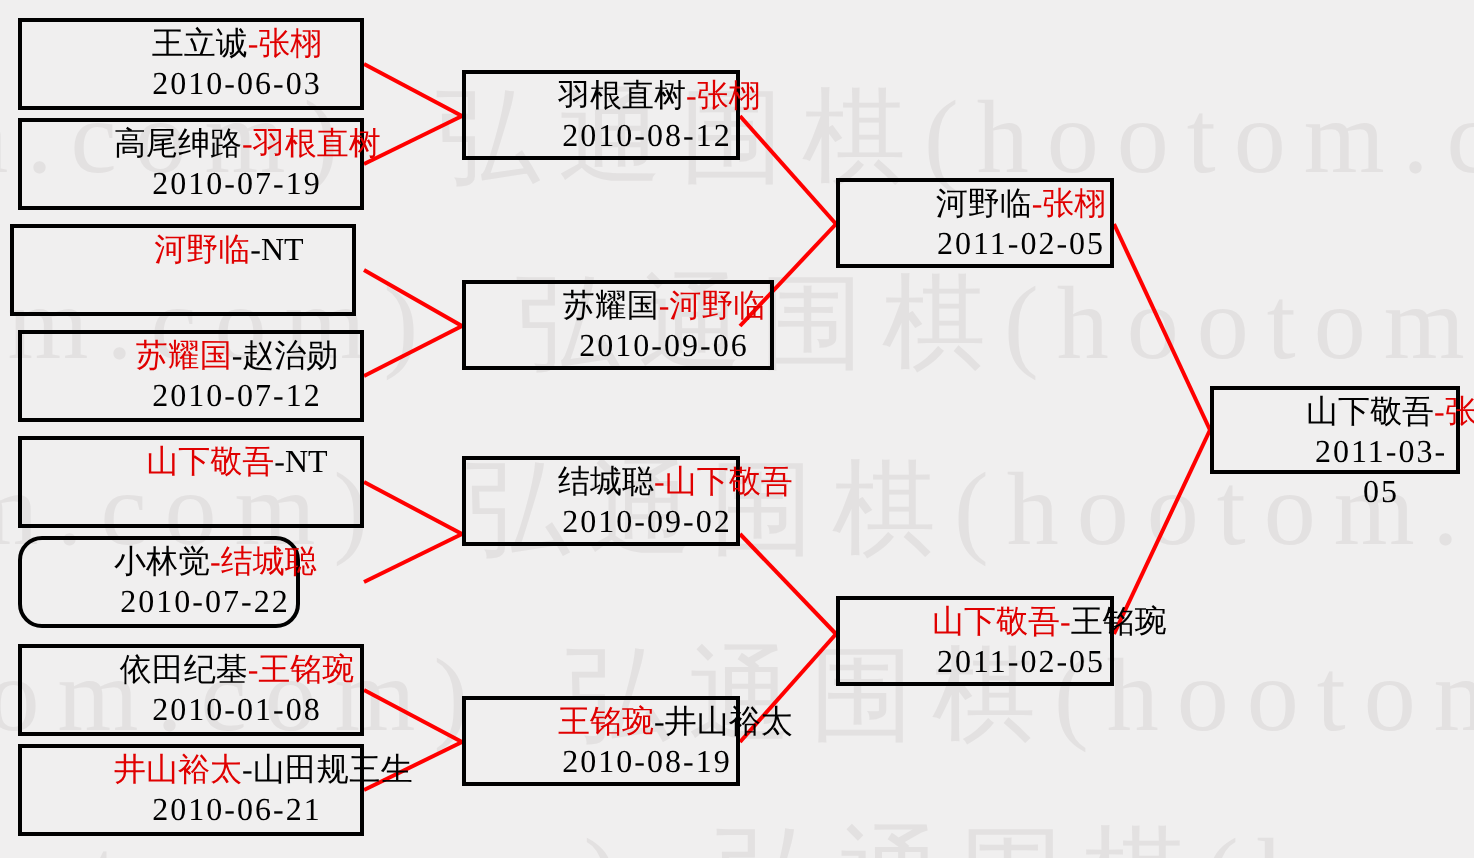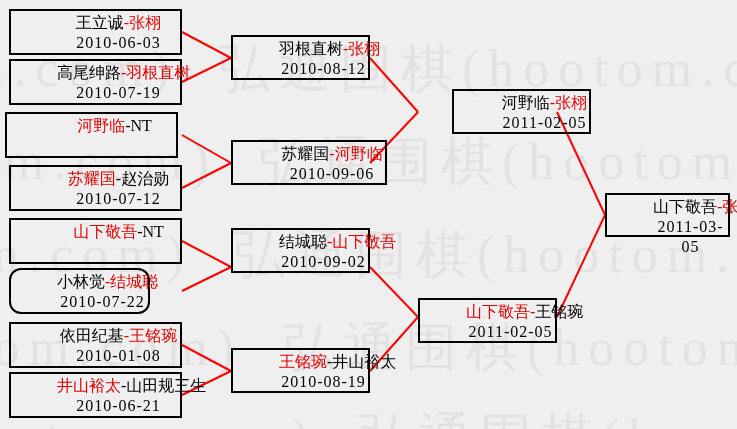--- a/index.html
+++ b/index.html
@@ -124,21 +124,21 @@
   </div>
   <div class="box" style="left:231px; top:228px; width:139px; height:45px;">
     <div class="l1"><span class="b">结城聪</span><span class="r">-山下敬吾</span></div>
     <div class="l2">2010-09-02</div>
   </div>
   <div class="box" style="left:231px; top:348px; width:139px; height:45px;">
     <div class="l1"><span class="r">王铭琬</span><span class="b">-井山裕太</span></div>
     <div class="l2">2010-08-19</div>
   </div>
 
-  <div class="box" style="left:418px; top:89px; width:139px; height:45px;margin-left:34px;">
+  <div class="box" style="left:418px; top:89px; width:139px; height:45px;">
     <div class="l1"><span class="b">河野临</span><span class="r">-张栩</span></div>
     <div class="l2">2011-02-05</div>
   </div>
   <div class="box" style="left:418px; top:298px; width:139px; height:45px;">
     <div class="l1"><span class="r">山下敬吾-</span><span class="b">王铭琬</span></div>
     <div class="l2">2011-02-05</div>
   </div>
 
   <div class="box" style="left:605px; top:193px; width:125px; height:44px;">
     <div class="l1"><span class="b">山下敬吾</span><span class="r">-张栩</span></div>

